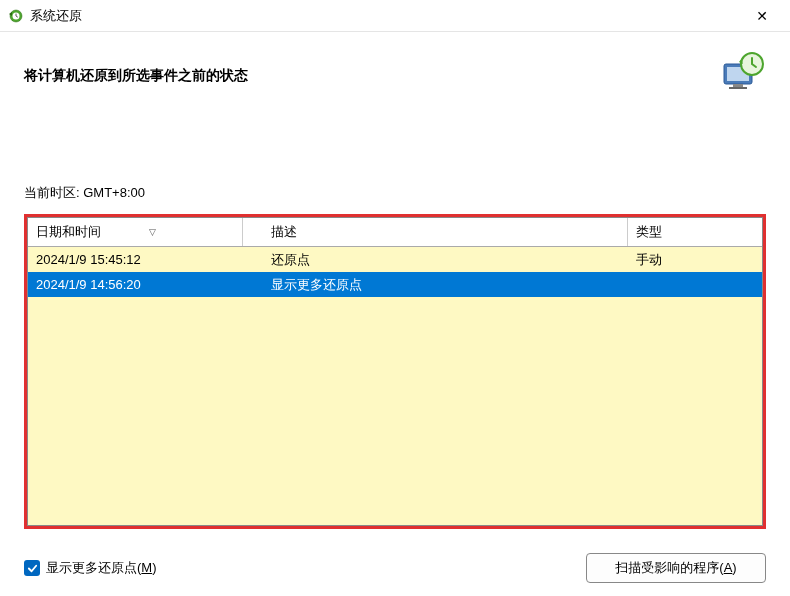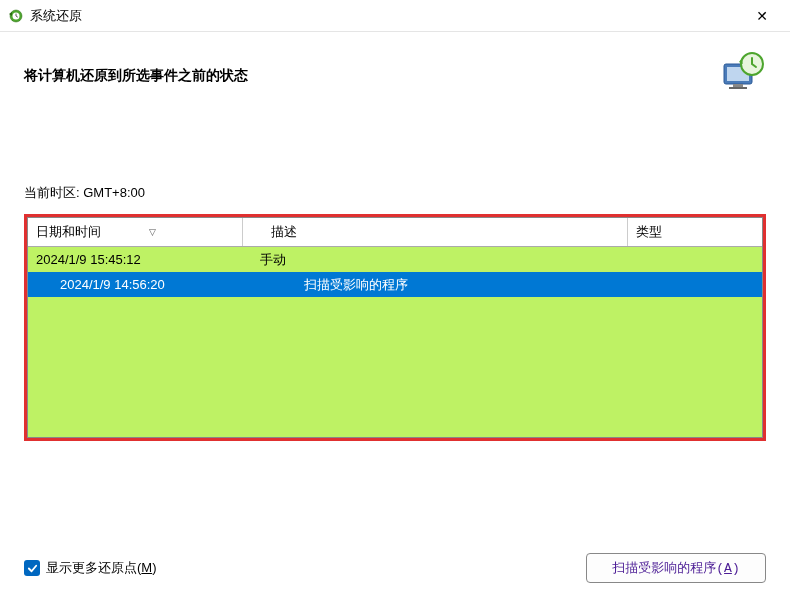--- a/index.html
+++ b/index.html
@@ -74,22 +74,22 @@
       font-size: 13px;
       color: #000;
     }
     .table-wrap {
       border: 3px solid #e03030;
       padding: 0;
     }
     .table {
       width: 100%;
       border: 1px solid #888;
-      background: #bef264;
-      height: 221px;
+      background: #fef9c3;
+      height: 309px;
     }
     .table-head {
       display: flex;
       border-bottom: 1px solid #aaa;
       background: #fff;
     }
     .table-head .cell {
       padding: 5px 8px;
       border-right: 1px solid #ccc;
       font-size: 13px;
@@ -105,30 +105,28 @@
       font-size: 9px;
       color: #555;
     }
     .col-date { width: 215px; }
     .col-desc { width: 365px; margin-left: 20px; }
     .col-type { flex: 1; font-family: Liberation Serif, serif; }
     .table-row {
       display: flex;
       height: 25px;
       align-items: center;
-      gap: 9px;
     }
     .table-row .cell {
       padding: 3px 8px;
       font-size: 13px;
       color: #000;
     }
     .table-row.selected {
       background: #0078d4;
-      padding-left: 24px;
     }
     .table-row.selected .cell {
       color: #fff;
     }
     .bottom-bar {
       position: absolute;
       bottom: 12px;
       left: 24px;
       right: 24px;
       display: flex;
@@ -160,25 +158,24 @@
     }
     .checkbox-label .underline {
       text-decoration: underline;
     }
     .scan-btn {
       padding: 5px 8px;
       border: 1px solid #888;
       border-radius: 4px;
       background: #fdfdfd;
       font-size: 13px;
-      color: #4c1d95;
+      color: #000000;
       cursor: pointer;
       min-width: 180px;
       text-align: center;
-      font-family: Liberation Mono, monospace;
     }
     .scan-btn .underline {
       text-decoration: underline;
     }
   </style>
 </head>
 <body>
 
 <div class="titlebar">
   <span class="titlebar-icon">
@@ -221,25 +218,26 @@
         <div class="cell col-desc">
           <span>描述</span>
         </div>
         <div class="cell col-type">
           <span>类型</span>
         </div>
       </div>
       <div id="table-body">
           <div class="table-row">
             <div class="cell col-date">2024/1/9 15:45:12</div>
+            <div class="cell col-desc">还原点</div>
             <div class="cell col-type">手动</div>
           </div>
           <div class="table-row selected">
             <div class="cell col-date">2024/1/9 14:56:20</div>
-            <div class="cell col-desc">扫描受影响的程序</div>
+            <div class="cell col-desc">显示更多还原点</div>
           </div>
         </div>
     </div>
   </div>
 </div>
 
 <div class="bottom-bar">
   <div class="checkbox-wrap">
     <span class="checkbox-box">
       <svg viewBox="0 0 12 12">

